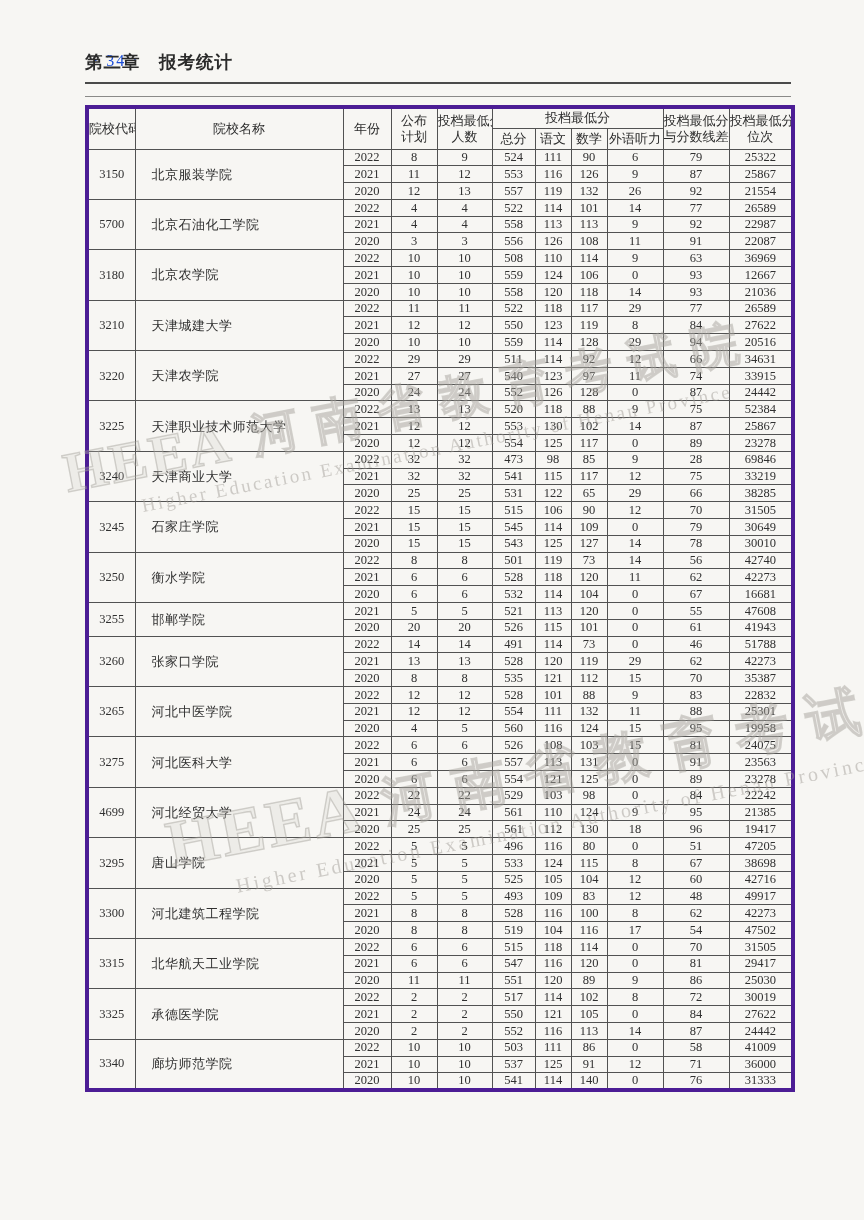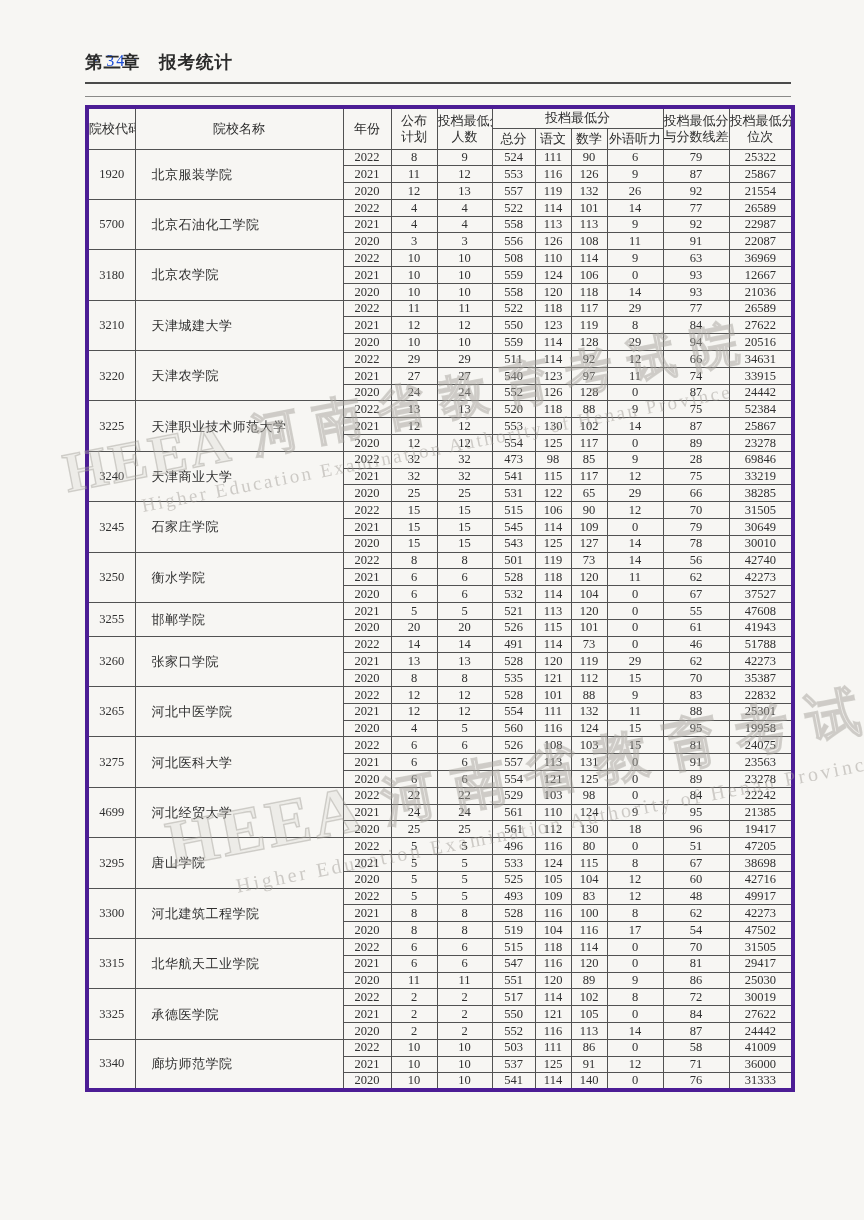--- a/index.html
+++ b/index.html
@@ -142,21 +142,21 @@
     </tr>
     <tr>
       <th>总分</th>
       <th>语文</th>
       <th>数学</th>
       <th>外语听力</th>
     </tr>
   </thead>
   <tbody>
       <tr>
-        <td rowspan="3">1920</td>
+        <td rowspan="3">3150</td>
         <td rowspan="3" class="name-cell">北京服装学院</td>
         <td>2022</td>
         <td>8</td>
         <td>9</td>
         <td>524</td>
         <td>111</td>
         <td>90</td>
         <td>6</td>
         <td>79</td>
         <td>25322</td>
@@ -454,21 +454,21 @@
       </tr>
       <tr>
         <td>2020</td>
         <td>6</td>
         <td>6</td>
         <td>532</td>
         <td>114</td>
         <td>104</td>
         <td>0</td>
         <td>67</td>
-        <td>37527</td>
+        <td>16681</td>
       </tr>
       <tr>
         <td rowspan="2">3255</td>
         <td rowspan="2" class="name-cell">邯郸学院</td>
         <td>2021</td>
         <td>5</td>
         <td>5</td>
         <td>521</td>
         <td>113</td>
         <td>120</td>

